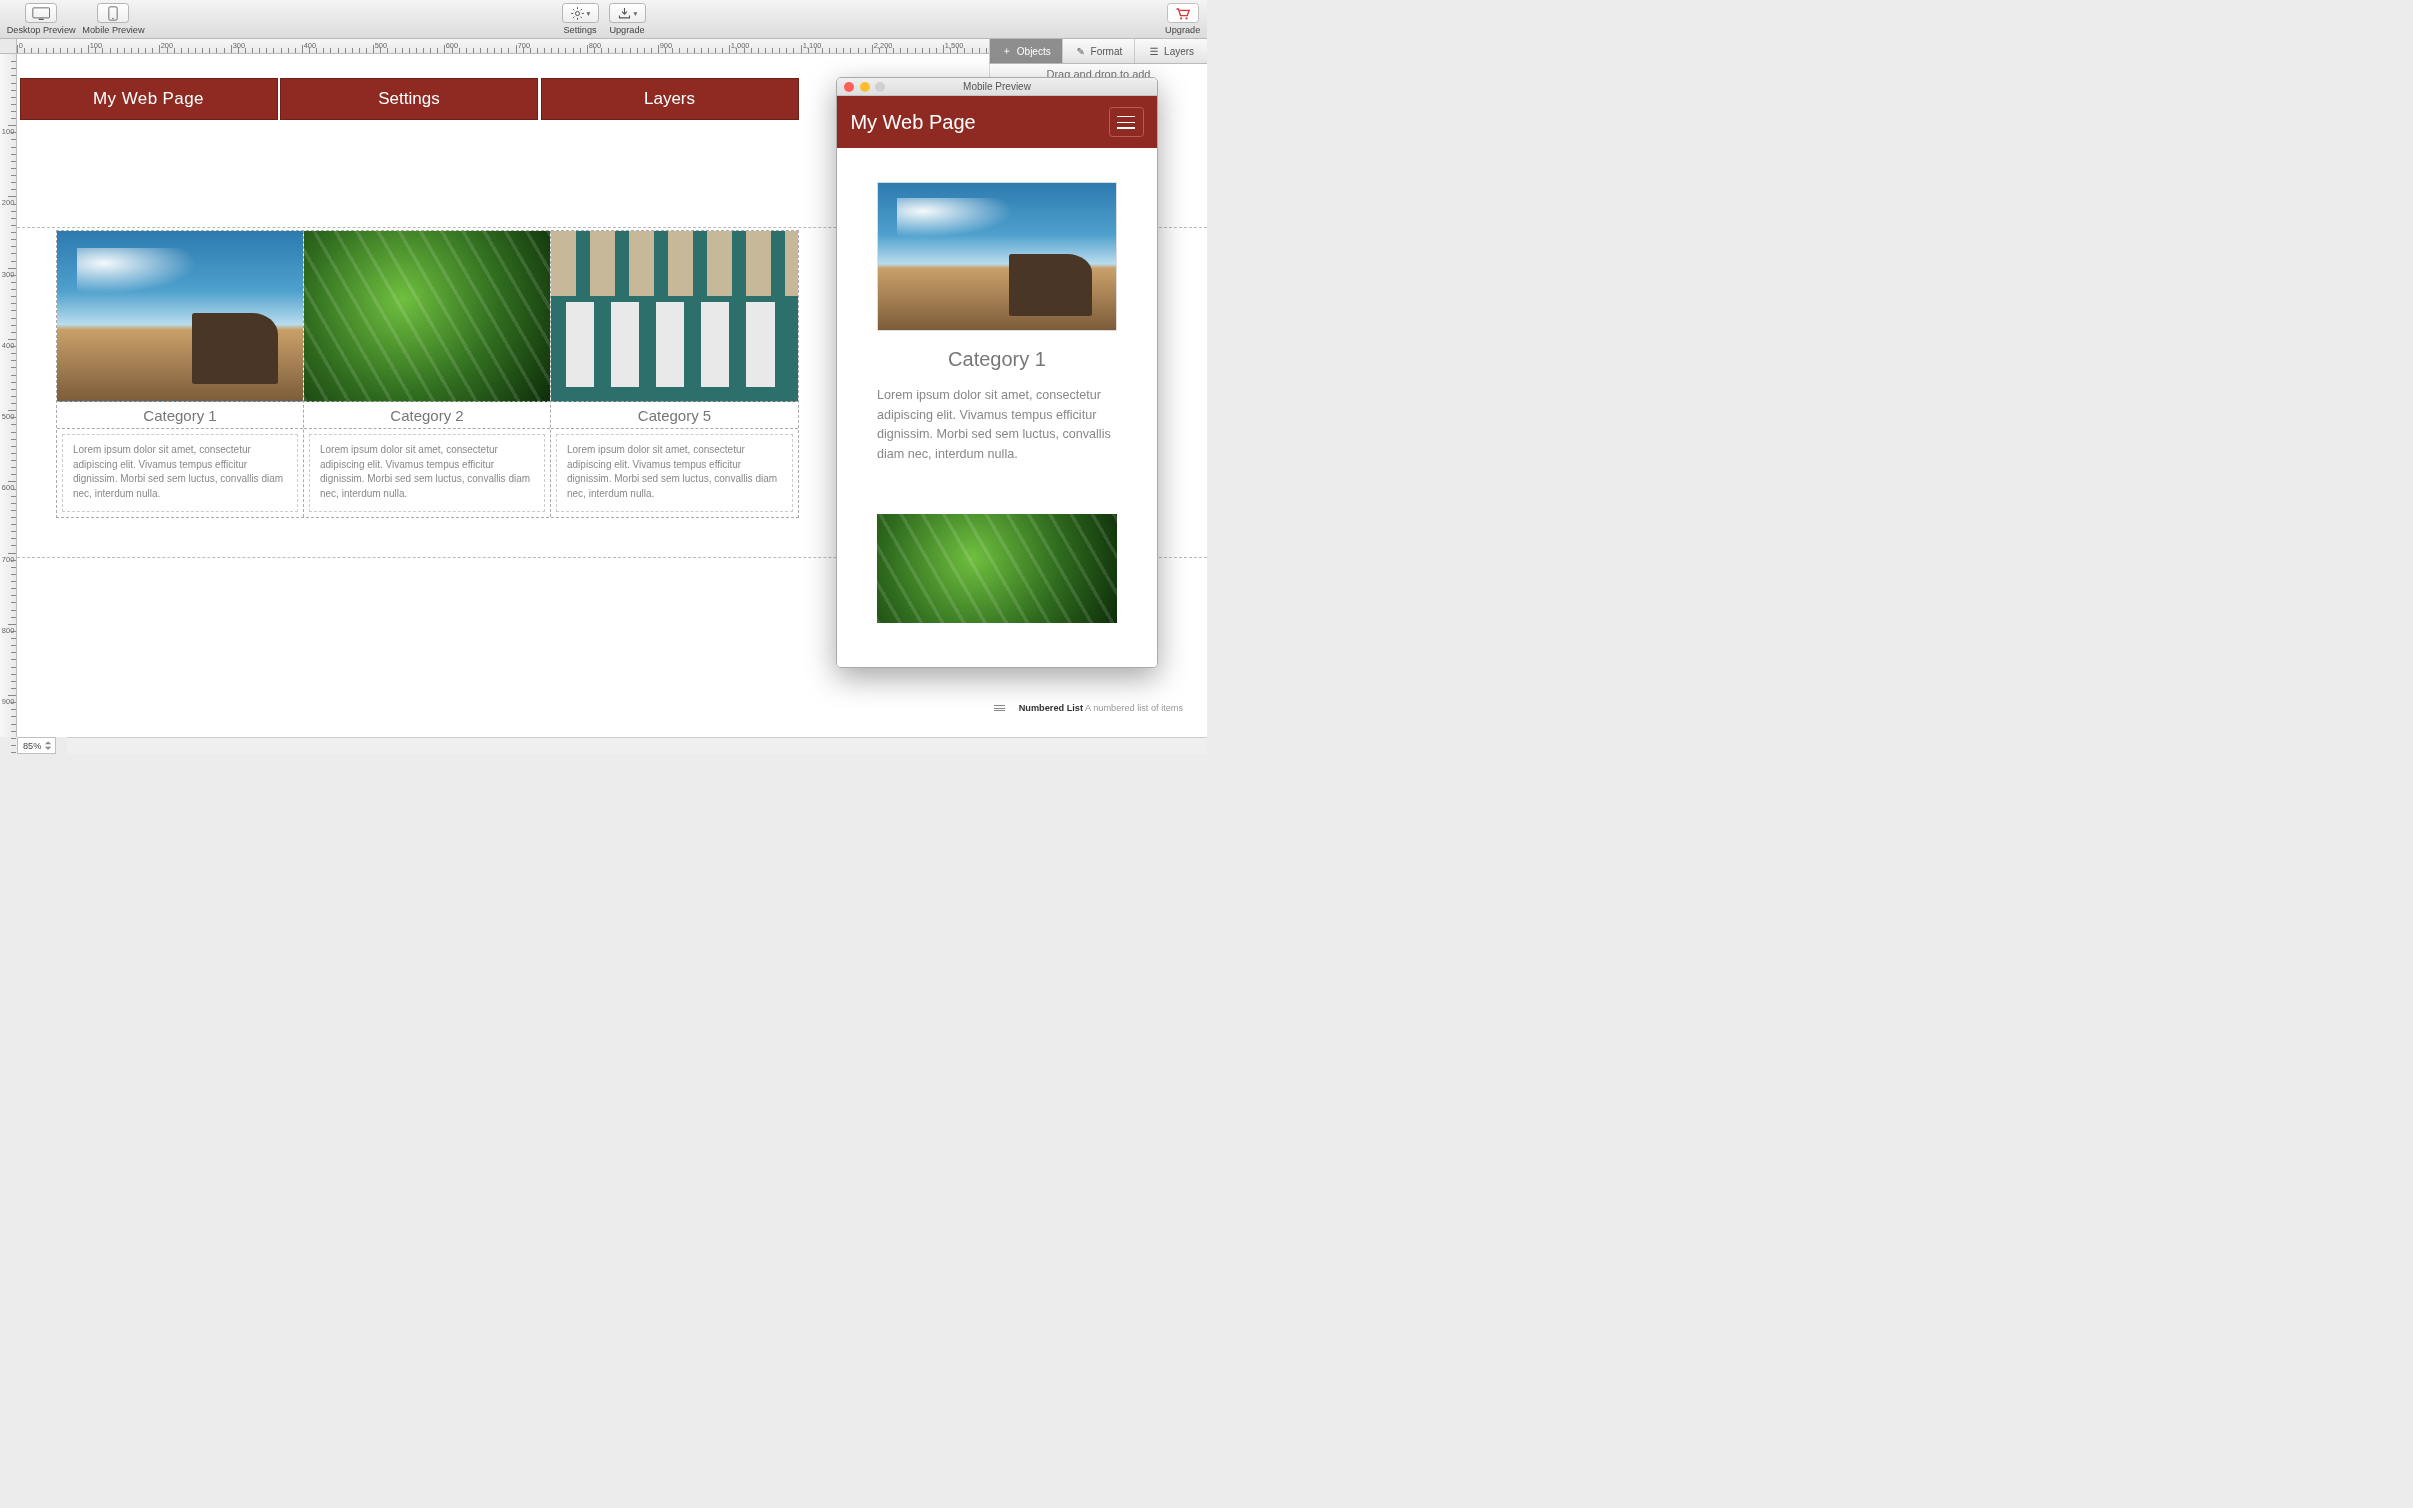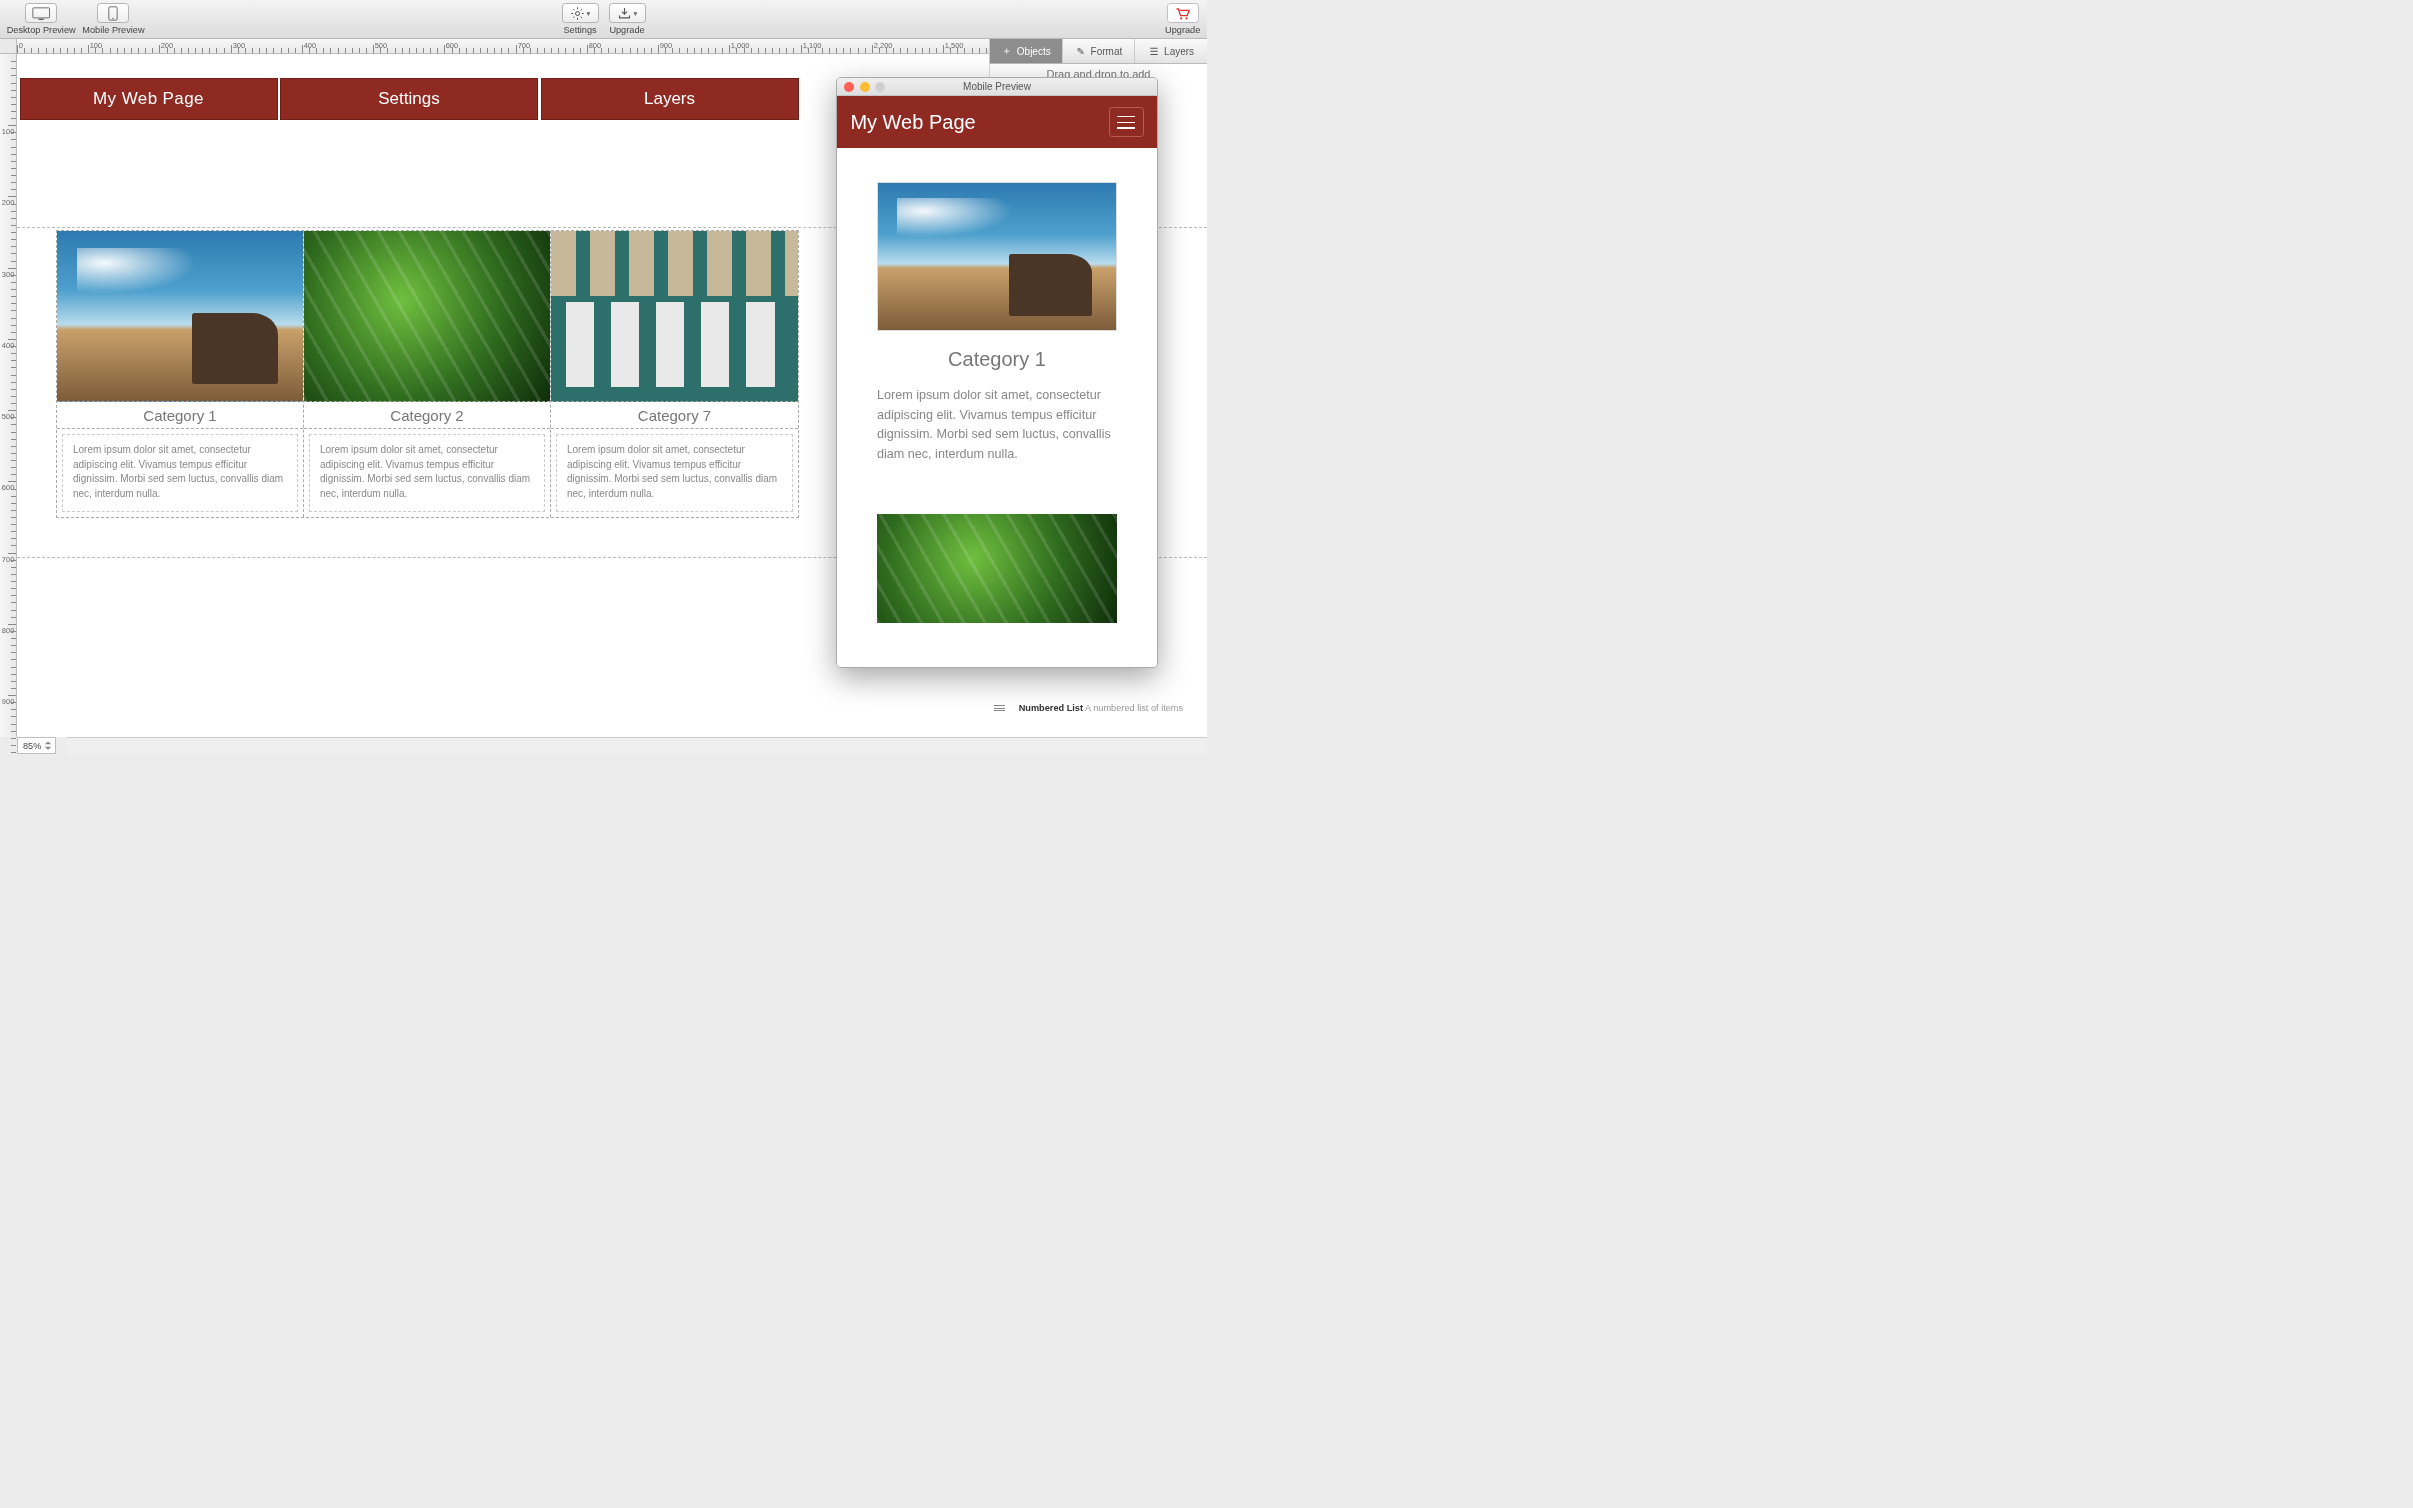--- a/index.html
+++ b/index.html
@@ -530,21 +530,21 @@
       <div class="cat-title">Category 1</div>
       <div class="cat-text">Lorem ipsum dolor sit amet, consectetur adipiscing elit. Vivamus tempus efficitur dignissim. Morbi sed sem luctus, convallis diam nec, interdum nulla.</div>
     </div>
     <div class="cat-col">
       <div class="cat-img img-fern"></div>
       <div class="cat-title">Category 2</div>
       <div class="cat-text">Lorem ipsum dolor sit amet, consectetur adipiscing elit. Vivamus tempus efficitur dignissim. Morbi sed sem luctus, convallis diam nec, interdum nulla.</div>
     </div>
     <div class="cat-col">
       <div class="cat-img img-marina"></div>
-      <div class="cat-title">Category 7</div>
+      <div class="cat-title">Category 5</div>
       <div class="cat-text">Lorem ipsum dolor sit amet, consectetur adipiscing elit. Vivamus tempus efficitur dignissim. Morbi sed sem luctus, convallis diam nec, interdum nulla.</div>
     </div>
   </div>
 </div>
 
 <div class="inspector">
   <div class="insp-tab active">
     <span class="insp-ico">＋</span>
     <span>Objects</span>
   </div>

